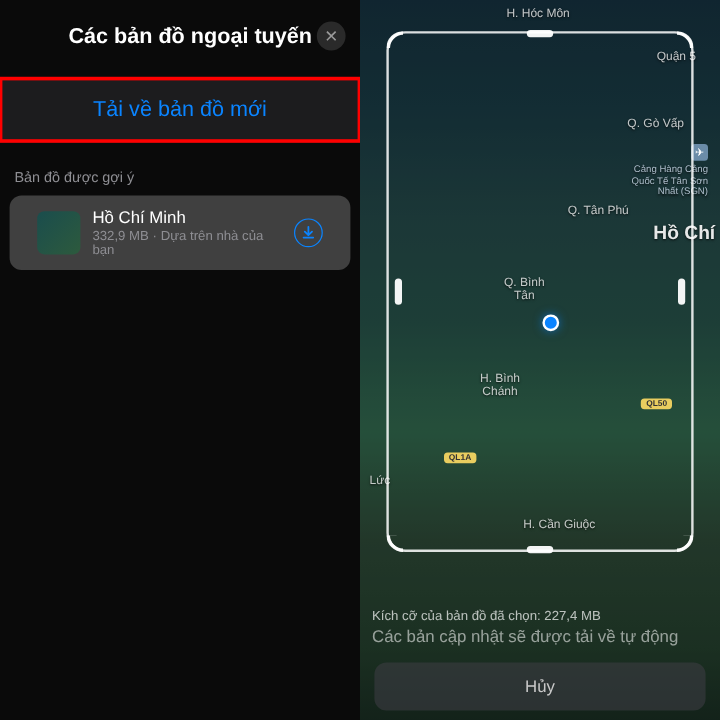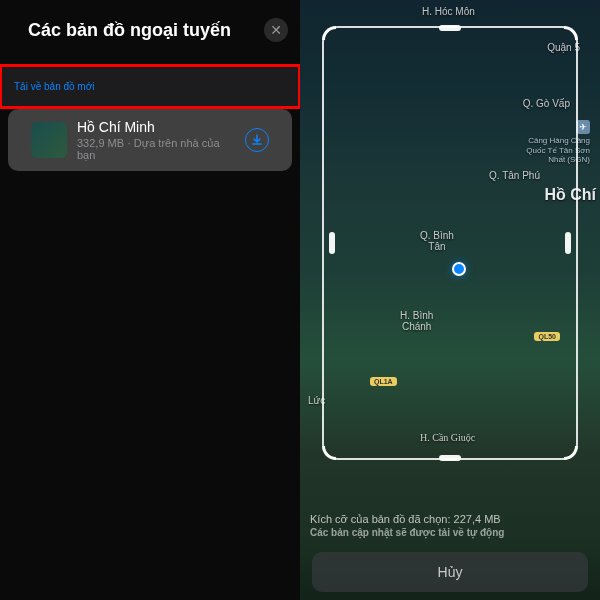--- a/index.html
+++ b/index.html
@@ -17,20 +17,21 @@
       width: 300px;
       height: 600px;
       background: #0a0a0a;
       position: relative;
     }
     .left-header {
       padding: 18px 12px 12px 28px;
       display: flex;
       align-items: center;
       justify-content: space-between;
+      margin-left: 29px;
     }
     .left-title {
       color: #fff;
       font-size: 18px;
       font-weight: 600;
     }
     .close-btn {
       width: 24px;
       height: 24px;
       border-radius: 50%;
@@ -40,22 +41,23 @@
       justify-content: center;
       color: #999;
       font-size: 14px;
       cursor: pointer;
     }
     .download-row {
       margin: 10px 0 0 0;
       padding: 14px 12px;
       background: #1c1c1e;
       color: #0a84ff;
-      font-size: 10px;
+      font-size: 18px;
       cursor: pointer;
+      text-align: center;
     }
     .highlight-red {
       border: 3px solid #ff0000;
       margin-left: -1px;
       margin-right: -1px;
     }
     .section-label {
       color: #8e8e93;
       font-size: 12px;
       padding: 22px 12px 8px 12px;
@@ -223,23 +225,22 @@
       right: 0;
       text-align: left;
       padding: 0 10px;
     }
     .size-text {
       color: rgba(255,255,255,0.7);
       font-size: 11px;
     }
     .update-text {
       color: rgba(255,255,255,0.55);
-      font-size: 10px;
+      font-size: 14px;
       margin-top: 2px;
-      font-weight: bold;
     }
     .button-row {
       position: absolute;
       bottom: 8px;
       left: 12px;
       right: 12px;
       display: flex;
       gap: 10px;
     }
     .btn {
@@ -271,48 +272,49 @@
     <div class="left-title">Các bản đồ ngoại tuyến</div>
     <div class="close-btn">
       <span>✕</span>
     </div>
   </div>
 
   <div class="download-row highlight-red">
     <span>Tải về bản đồ mới</span>
   </div>
 
+  <div class="section-label">Bản đồ được gợi ý</div>
 
   <div class="suggested-item">
     <div class="map-thumb"></div>
     <div class="suggested-text">
       <div class="suggested-title">Hồ Chí Minh</div>
       <div class="suggested-sub">332,9 MB · Dựa trên nhà của bạn</div>
     </div>
     <div class="download-icon">
       <svg width="12" height="12" viewBox="0 0 12 12">
         <path d="M6 1 L6 8 M3 5 L6 8 L9 5 M2 10 L10 10" stroke="#0a84ff" stroke-width="1.5" fill="none" stroke-linecap="round" stroke-linejoin="round"></path>
       </svg>
     </div>
   </div>
 </div>
 
 <div class="right-panel">
 
   <div class="map-label" style="top:6px; left:110px;margin-left:12px;">H. Hóc Môn</div>
   <div class="map-label" style="top:42px; right:20px;">Quận 5</div>
   <div class="map-label" style="top:98px; right:30px;">Q. Gò Vấp</div>
-  <div class="map-label" style="top:170px; right:60px;margin-left:36px;">Q. Tân Phú</div>
+  <div class="map-label" style="top:170px; right:76px;margin-left:36px;">Q. Tân Phú</div>
   <div class="map-label map-label-big" style="top:186px; right:4px;">Hồ Chí</div>
   <div class="map-label" style="top:230px; left:120px; white-space:pre; text-align:center;">Q. Bình
 Tân</div>
   <div class="map-label" style="top:310px; left:100px; white-space:pre; text-align:center;">H. Bình
 Chánh</div>
   <div class="map-label" style="top:395px; left:8px;">Lức</div>
-  <div class="map-label" style="top:432px; left:120px;font-family:Liberation Serif, serif;">H. Cần Giuộc</div>
+  <div class="map-label" style="top:432px; left:136px;">H. Cần Giuộc</div>
 
   <div class="airport-badge">
     <div class="airport-icon">✈</div>
     <div class="airport-text">
       <span>Cảng Hàng Cảng</span><br>
       <span>Quốc Tế Tân Sơn</span><br>
       <span>Nhất (SGN)</span>
     </div>
   </div>
 

